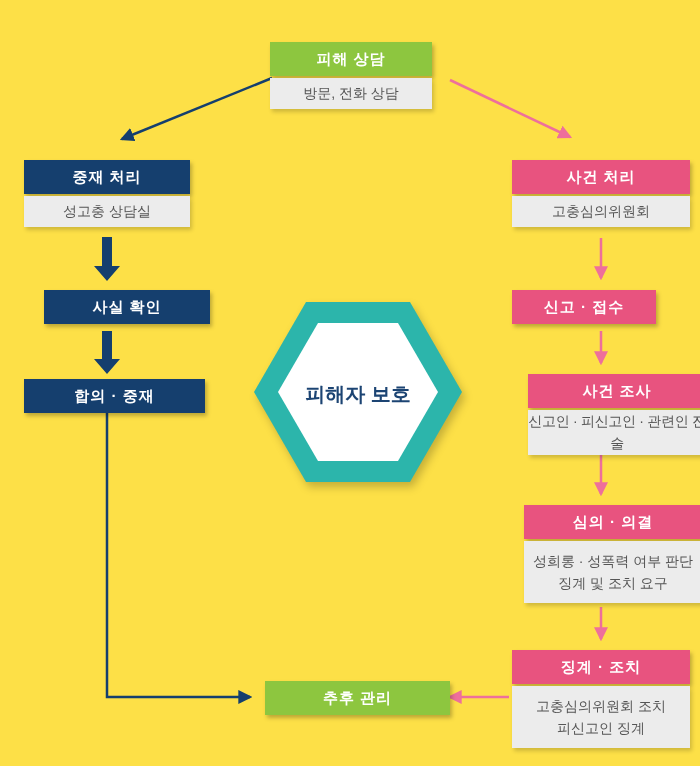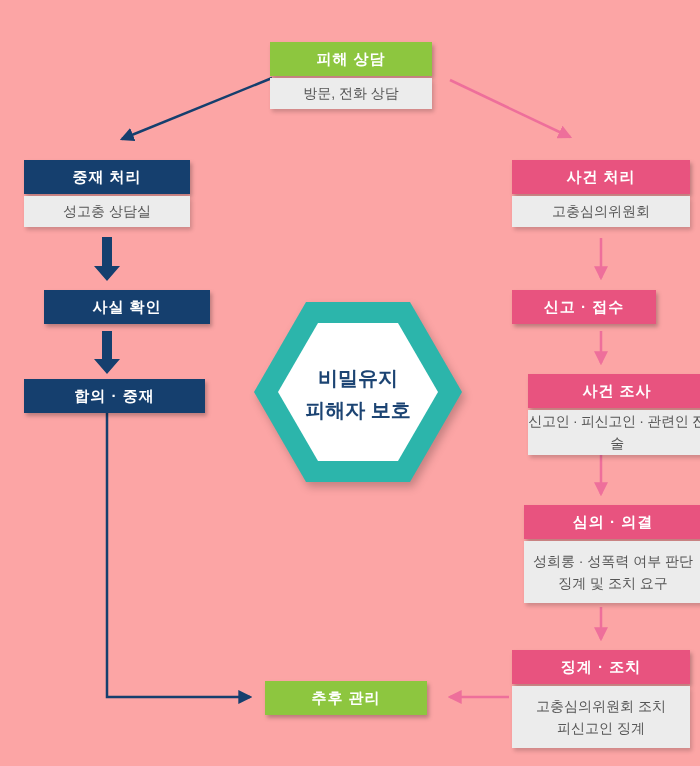--- a/index.html
+++ b/index.html
@@ -1,19 +1,19 @@
 <!DOCTYPE html>
 <html style="--green: #8dc63f; --navy: #153f6e; --pink: #e8537f; --pinkarrow: #ee6f9b; --teal: #2cb5ab; --subbg: #ececec; --subtext: #555555; --hextext: #1c4473;"><head>
 <meta charset="utf-8">
 <style>
   html,body { margin:0; padding:0; background:#ffffff; }
   body { font-family:"Liberation Sans","DejaVu Sans",sans-serif; }
   .canvas {
     position:relative; width:700px; height:766px; margin:0 auto;
-    background:#fca5a5; overflow:hidden;
+    background:#fde047; overflow:hidden;
   }
   .arrow-layer { position:absolute; left:0; top:0; width:700px; height:766px; pointer-events:none; }
 
   .node { position:absolute; }
   .node .title {
     height:34px; display:flex; align-items:center; justify-content:center;
     color:#ffffff; font-weight:bold; font-size:15px; letter-spacing:1px;
     box-shadow:2px 3px 4px rgba(0,0,0,0.25);
   }
   .node .title.green { background:var(--green,#8dc63f); }
@@ -119,22 +119,21 @@
   </div>
 
   <div class="node" style="left:512px;top:650px;width:178px;">
     <div class="title pink">징계 · 조치</div>
     <div class="sub multi">
       <span>고충심의위원회 조치</span>
       <span>피신고인 징계</span>
     </div>
   </div>
 
-  <div class="node" style="left:265px;top:681px;width:162px;">
+  <div class="node" style="left:265px;top:681px;width:185px;">
     <div class="title green">추후 관리</div>
   </div>
 
   <div class="hex-label">
-    <span>비밀유지</span>
     <span>피해자 보호</span>
   </div>
 
 </div>
 
 </body></html>

